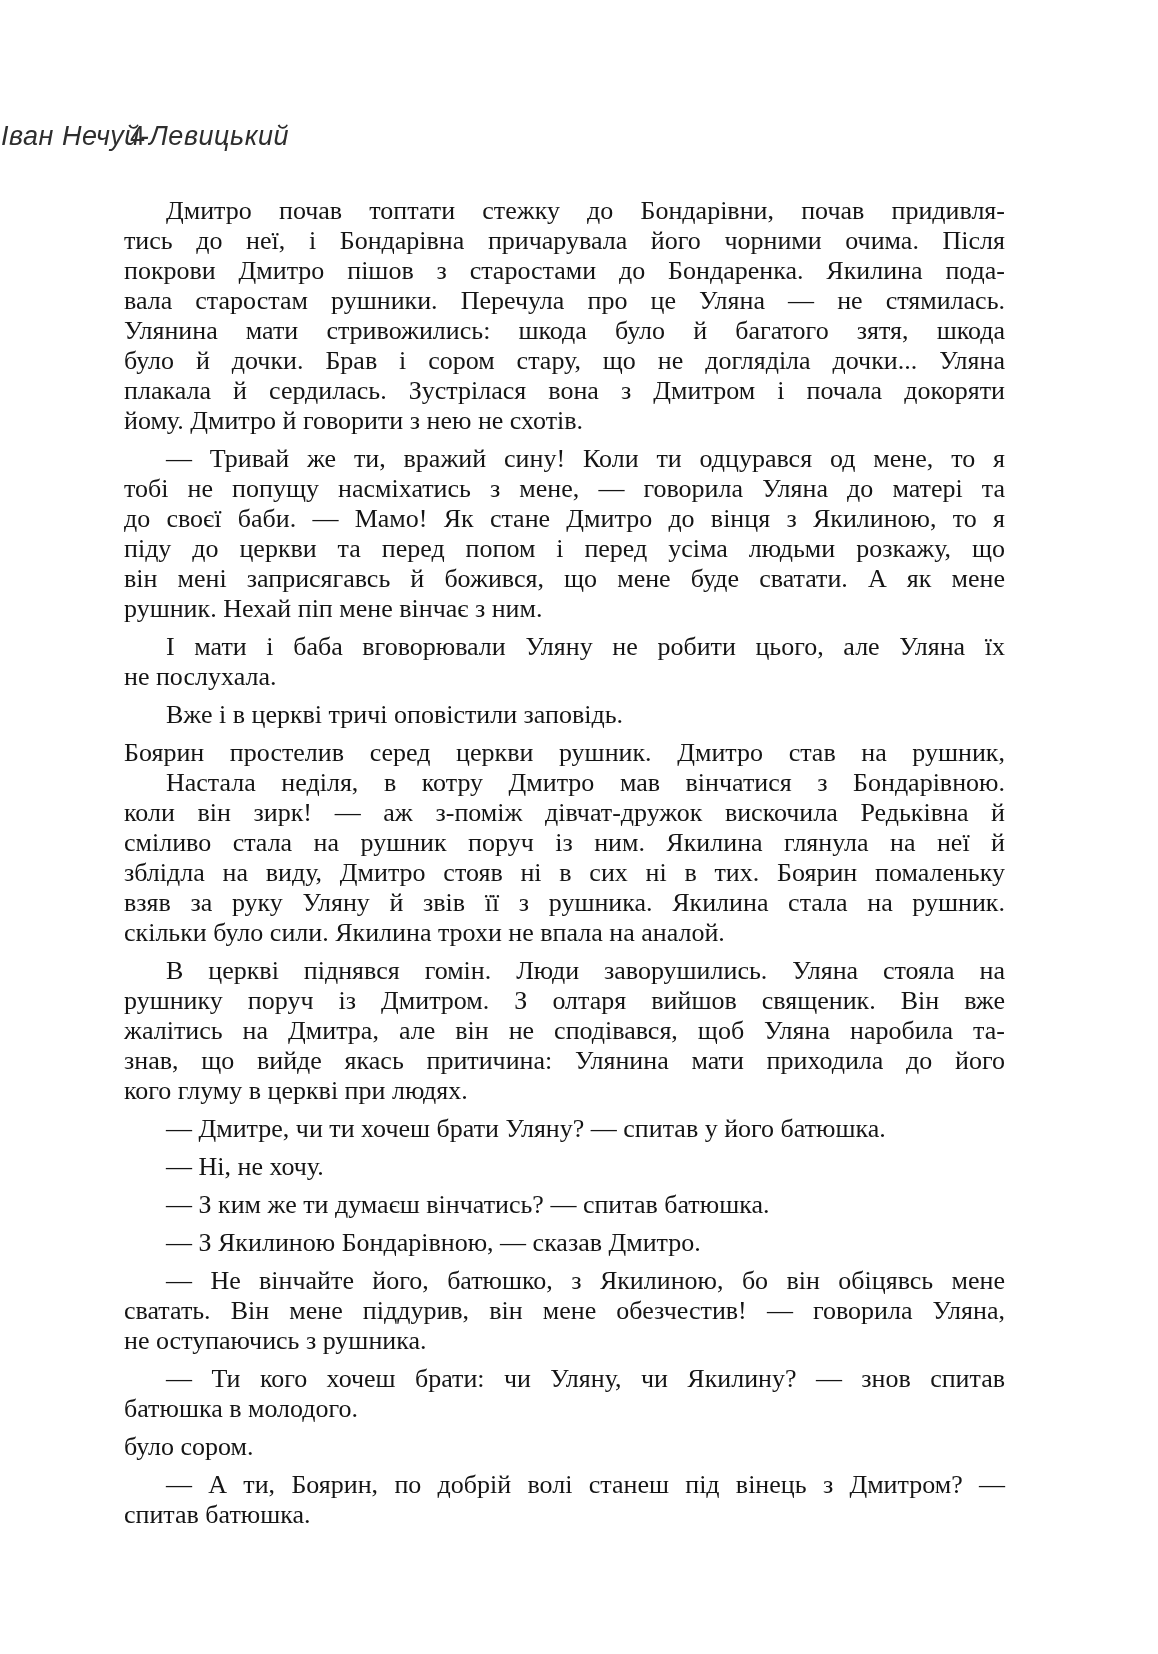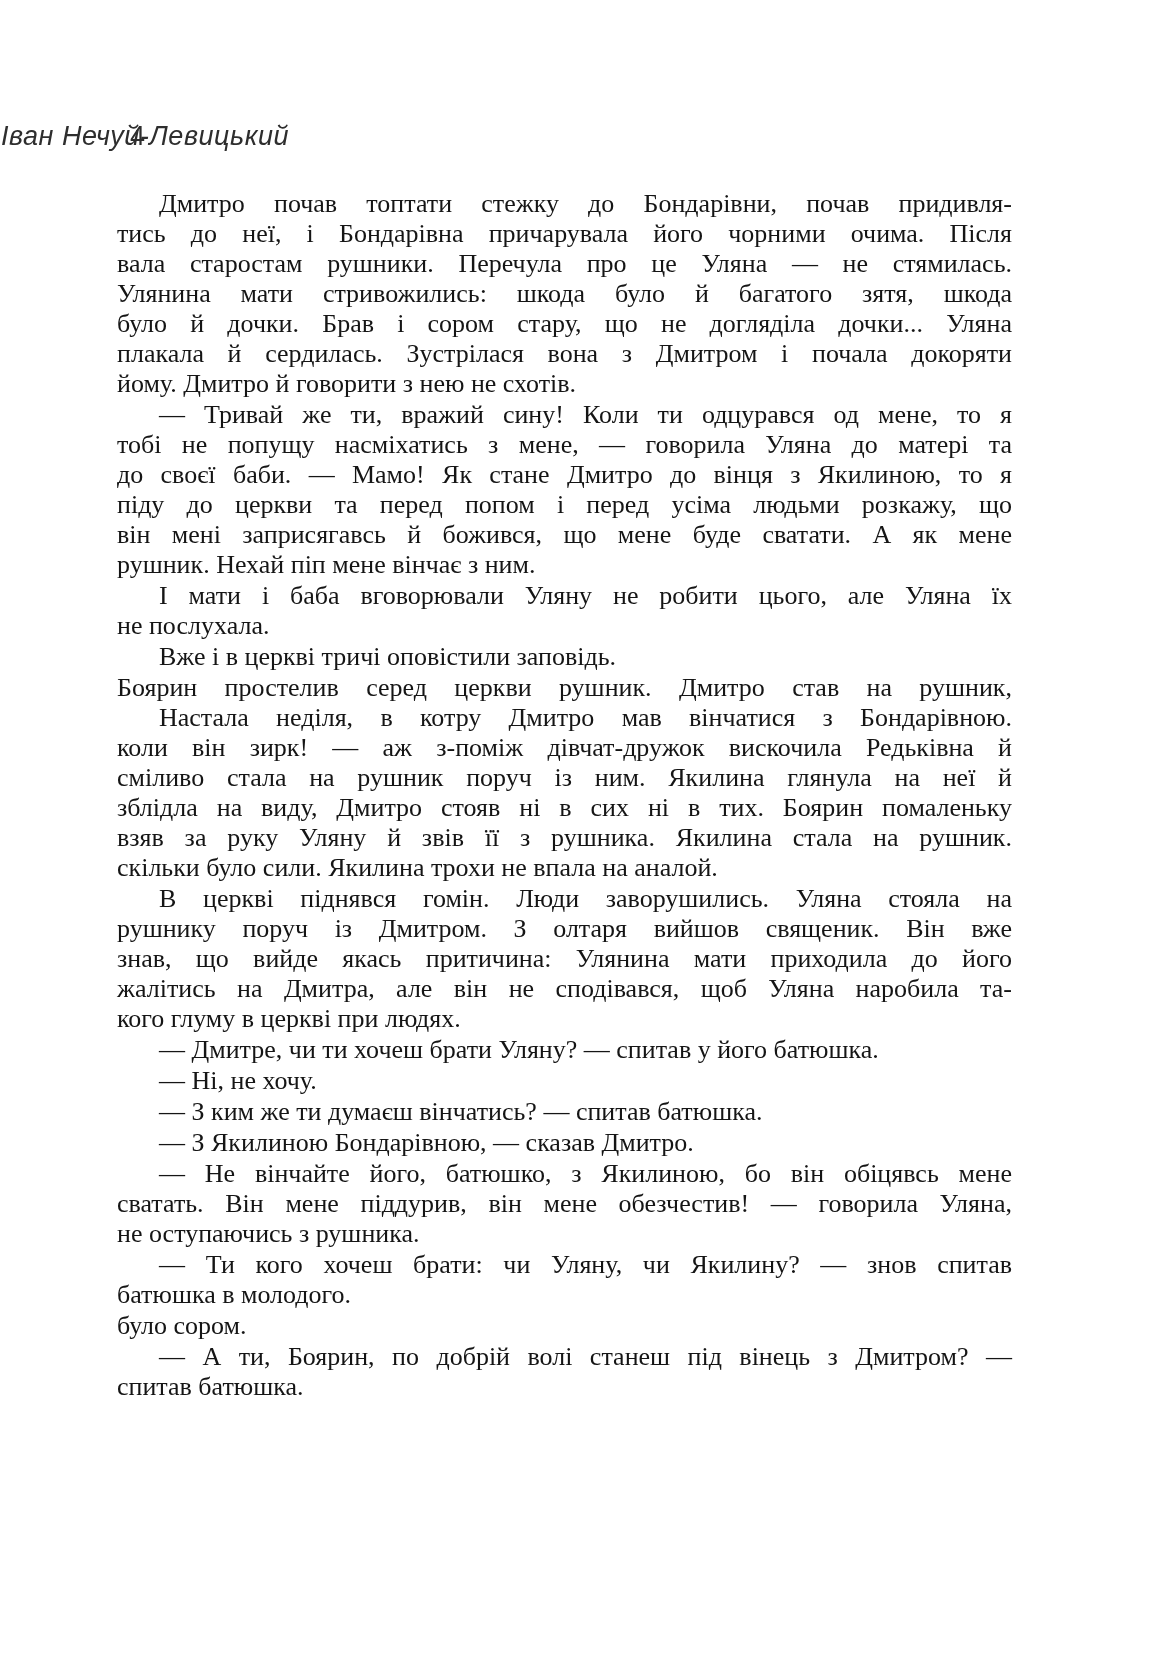--- a/index.html
+++ b/index.html
@@ -46,21 +46,21 @@
   }
   .text-block {
     position: absolute;
     top: 188px;
     left: 116px;
     width: 897px;
     font-size: 26px;
     line-height: 30px;
     color: #151515;
   }
-  .para { margin: 1px; }
+  .para { margin: 8px; }
   .line {
     text-align: justify;
     text-align-last: justify;
   }
   .line.last {
     text-align-last: left;
   }
   .line.first {
     text-indent: 42px;
   }
@@ -70,20 +70,21 @@
 
 <div class="page">
   <div class="page-header">
     <span class="page-number">4</span>
     <span class="running-title">Іван Нечуй-Левицький</span>
   </div>
   <div class="text-block">
       <div class="para">
         <div class="line first">Дмитро почав топтати стежку до Бондарівни, почав придивля-</div>
         <div class="line">тись до неї, і Бондарівна причарувала його чорними очима. Після</div>
+        <div class="line">покрови Дмитро пішов з старостами до Бондаренка. Якилина пода-</div>
         <div class="line">вала старостам рушники. Перечула про це Уляна — не стямилась.</div>
         <div class="line">Улянина мати стривожились: шкода було й багатого зятя, шкода</div>
         <div class="line">було й дочки. Брав і сором стару, що не догляділа дочки... Уляна</div>
         <div class="line">плакала й сердилась. Зустрілася вона з Дмитром і почала докоряти</div>
         <div class="line last">йому. Дмитро й говорити з нею не схотів.</div>
       </div>
       <div class="para">
         <div class="line first">— Тривай же ти, вражий сину! Коли ти одцурався од мене, то я</div>
         <div class="line">тобі не попущу насміхатись з мене, — говорила Уляна до матері та</div>
         <div class="line">до своєї баби. — Мамо! Як стане Дмитро до вінця з Якилиною, то я</div>
@@ -103,22 +104,22 @@
         <div class="line first">Настала неділя, в котру Дмитро мав вінчатися з Бондарівною.</div>
         <div class="line">коли він зирк! — аж з-поміж дівчат-дружок вискочила Редьківна й</div>
         <div class="line">сміливо стала на рушник поруч із ним. Якилина глянула на неї й</div>
         <div class="line">зблідла на виду, Дмитро стояв ні в сих ні в тих. Боярин помаленьку</div>
         <div class="line">взяв за руку Уляну й звів її з рушника. Якилина стала на рушник.</div>
         <div class="line last">скільки було сили. Якилина трохи не впала на аналой.</div>
       </div>
       <div class="para">
         <div class="line first">В церкві піднявся гомін. Люди заворушились. Уляна стояла на</div>
         <div class="line">рушнику поруч із Дмитром. З олтаря вийшов священик. Він вже</div>
+        <div class="line">жалітись на Дмитра, але він не сподівався, щоб Уляна наробила та-</div>
         <div class="line">знав, що вийде якась притичина: Улянина мати приходила до його</div>
-        <div class="line">жалітись на Дмитра, але він не сподівався, щоб Уляна наробила та-</div>
         <div class="line last">кого глуму в церкві при людях.</div>
       </div>
       <div class="para">
         <div class="line first last">— Дмитре, чи ти хочеш брати Уляну? — спитав у його батюшка.</div>
       </div>
       <div class="para">
         <div class="line first last">— Ні, не хочу.</div>
       </div>
       <div class="para">
         <div class="line first last">— З ким же ти думаєш вінчатись? — спитав батюшка.</div>

